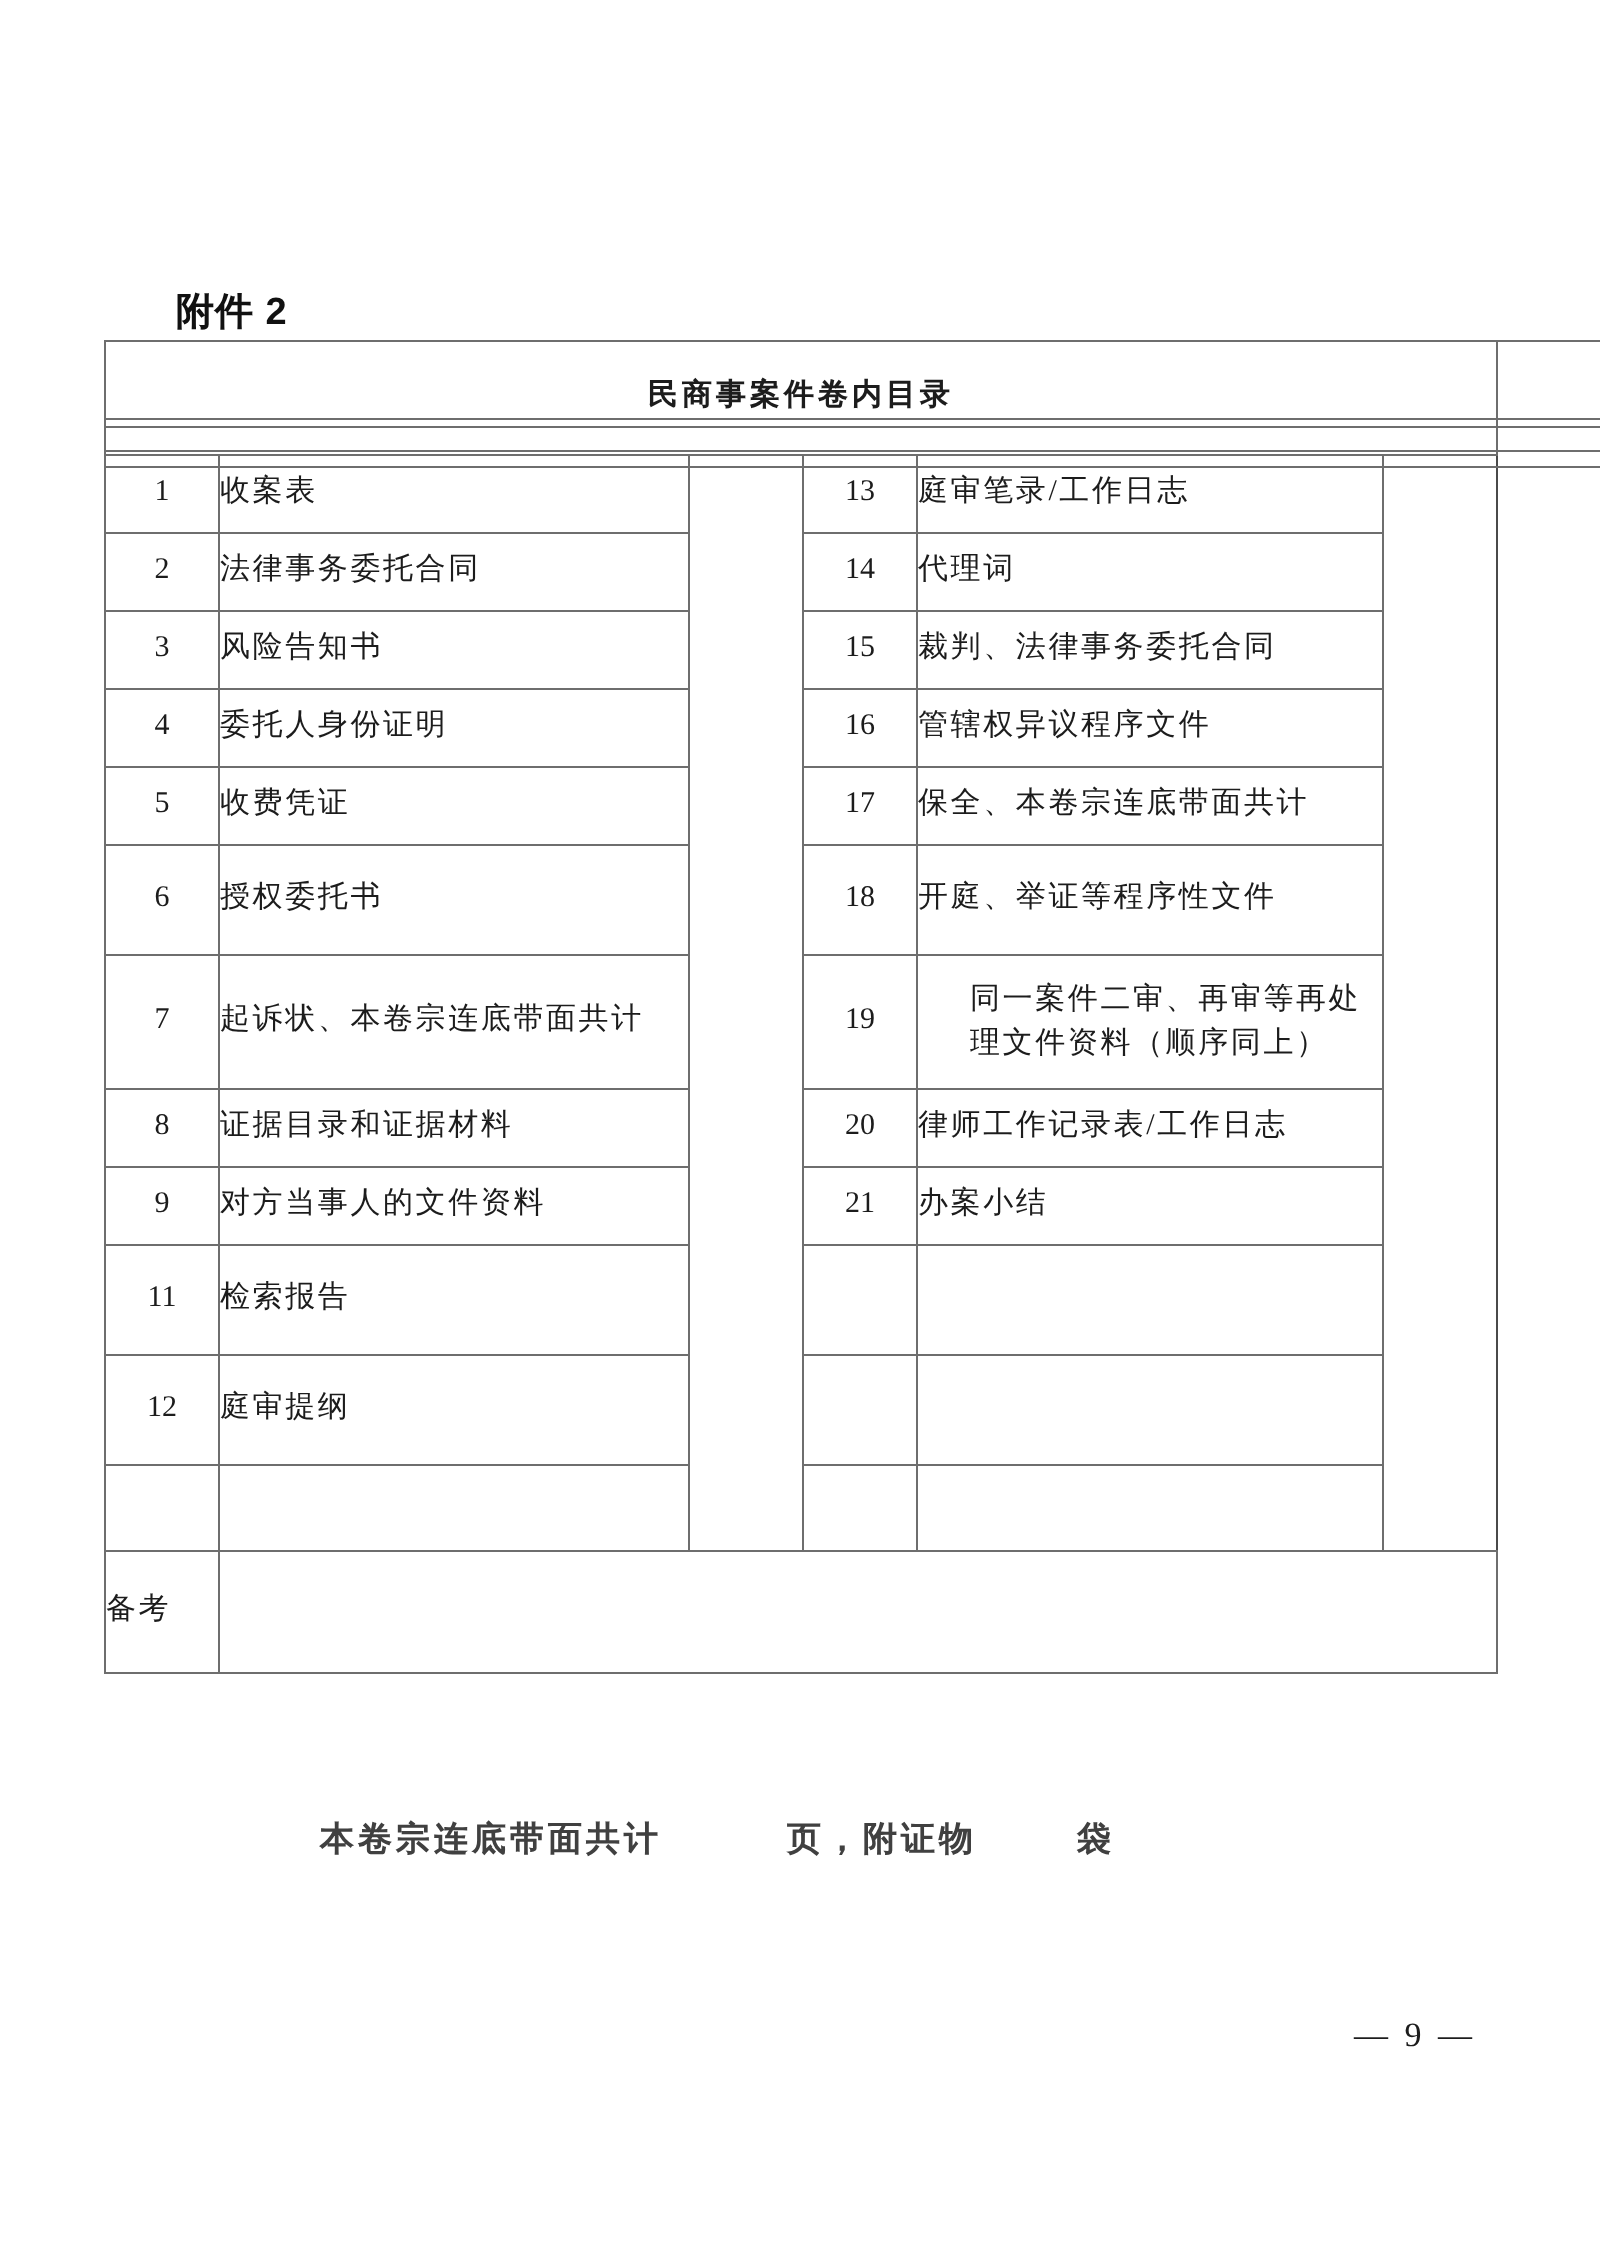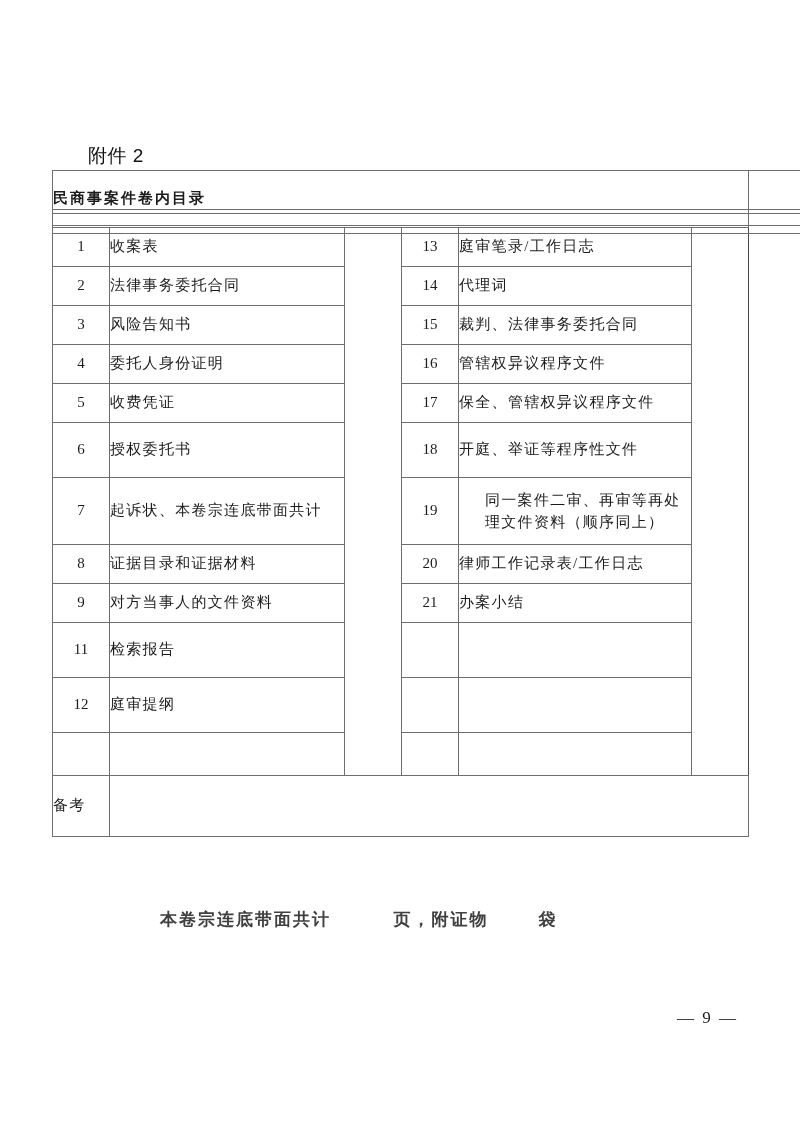--- a/index.html
+++ b/index.html
@@ -24,21 +24,21 @@
     height: 1132px;
   }
 
   
   .attach-label {
     position: absolute;
     left: 88px;
     top: 143px;
     font-family: "Liberation Sans", "DejaVu Sans", sans-serif;
     font-size: 19px;
-    font-weight: 400;
+    font-weight: 700;
     letter-spacing: 0.5px;
     color: #111;
     white-space: nowrap;
     text-align: center;
   }
 
   
   .catalog-wrap {
     position: absolute;
     left: 52px;
@@ -55,20 +55,21 @@
     border: 1px solid #6e6e6e;
     padding: 0;
     vertical-align: middle;
     font-size: 15px;
     line-height: 1.45;
     color: #1c1c1c;
   }
 
   
   td.doc-title {
+    text-align: center;
     font-size: 23px;
     font-weight: 700;
     font-family: "Liberation Serif", "DejaVu Serif", serif;
     letter-spacing: 2px;
     height: 56px;
     color: #000;
   }
 
   
   td.col-head {
@@ -203,21 +204,21 @@
           <td class="num">16</td>
           <td class="name">管辖权异议程序文件</td>
           <td class="page"></td>
         </tr>
 
         <tr class="r-normal">
           <td class="num">5</td>
           <td class="name">收费凭证</td>
           <td class="page"></td>
           <td class="num">17</td>
-          <td class="name">保全、管辖权异议程序文件</td>
+          <td class="name">保全、本卷宗连底带面共计</td>
           <td class="page"></td>
         </tr>
 
         <tr class="r-tall">
           <td class="num">6</td>
           <td class="name">授权委托书</td>
           <td class="page"></td>
           <td class="num">18</td>
           <td class="name">开庭、举证等程序性文件</td>
           <td class="page"></td>

